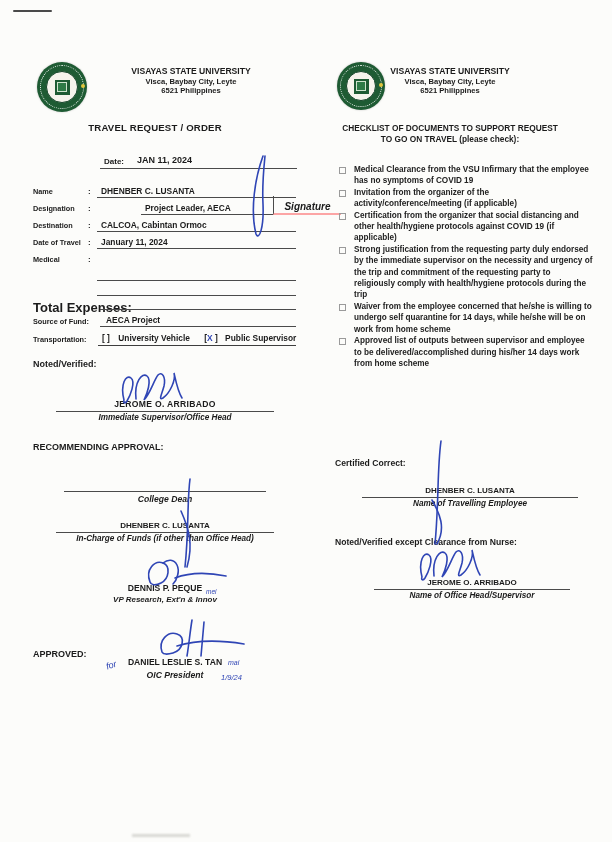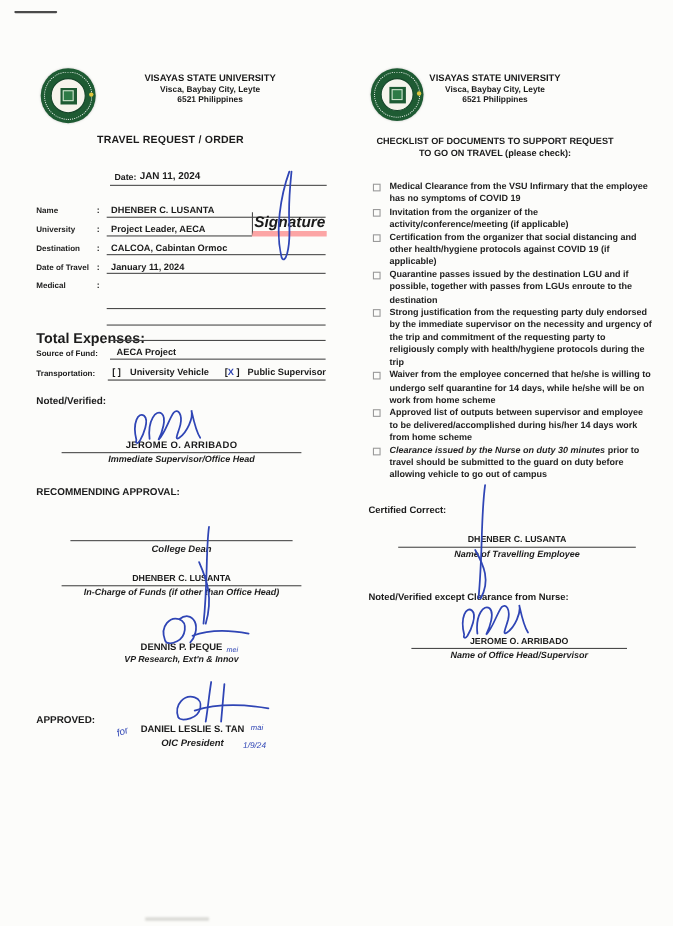--- a/index.html
+++ b/index.html
@@ -20,22 +20,22 @@
                display:flex;align-items:center;justify-content:center;}
   .seal .core{width:15px;height:15px;background:#1e5b33;display:flex;align-items:center;justify-content:center;}
   .seal .core2{width:8px;height:8px;border:1px solid #cfe3cd;background:#2e7a46;}
   .seal .dot{position:absolute;right:2px;top:22px;width:4px;height:4px;border-radius:50%;background:#e0c63e;}
 
   
   .frow{position:absolute;left:33px;width:263px;height:17px;display:flex;align-items:flex-end;}
   .frow .lbl{flex:0 0 55px;font-size:7.3px;font-weight:bold;padding-bottom:2px;}
   .frow .colon{flex:0 0 9px;font-weight:bold;font-size:8px;padding-bottom:2px;}
   .frow .val{flex:1;border-bottom:1px solid #4a4a4a;font-size:8.4px;font-weight:bold;padding:0 0 1.5px 4px;white-space:nowrap;}
-  .sigcell{flex:0 0 67px;border-bottom:5px solid #fca5a5;border-left:1px solid #4a4a4a;height:16px;
-           display:flex;align-items:flex-end;justify-content:center;font-size:14px;font-weight:bold;font-style:italic;padding-bottom:1.5px;}
+  .sigcell{flex:0 0 67px;border-bottom:2px solid #fca5a5;border-left:1px solid #4a4a4a;height:16px;
+           display:flex;align-items:flex-end;justify-content:center;font-size:10px;font-weight:bold;font-style:italic;padding-bottom:1.5px;}
 
   
   .chk-items{display:flex;flex-direction:column;}
   .chk-item{display:flex;margin:0;}
   .chk-box{flex:0 0 5px;width:5px;height:5px;border:1px solid #9a9a9a;margin:3px 8px 0 2px;}
   .chk-text{flex:1;font-size:8.2px;font-weight:bold;line-height:11.4px;color:#222;}
 
   .sig path{fill:none;stroke:#2f45b5;stroke-width:1.6;stroke-linecap:round;}
   .note{color:#2f45b5;font-style:italic;}
 </style>
@@ -59,32 +59,32 @@
 
   <div class="abs ctr" style="left:96px;top:66px;width:190px;">
     <div class="b" style="font-size:8.6px;">VISAYAS STATE UNIVERSITY</div>
     <div class="b" style="font-size:7.6px;margin-top:1px;">Visca, Baybay City, Leyte</div>
     <div class="b" style="font-size:7.6px;">6521   Philippines</div>
   </div>
 
   <div class="abs ctr b" style="left:20px;top:122px;width:270px;font-size:9.6px;letter-spacing:.2px;">TRAVEL REQUEST / ORDER</div>
 
   <div class="abs b" style="left:104px;top:157px;font-size:8px;">Date:</div>
-  <div class="abs b" style="left:127px;top:155px;font-size:9px;">JAN 11, 2024</div>
+  <div class="abs b" style="left:137px;top:155px;font-size:9px;">JAN 11, 2024</div>
   <div class="abs hairline" style="left:100px;top:154px;width:197px;height:14px;"></div>
 
   <div class="frow" style="top:181px;">
     <span class="lbl">Name</span>
     <span class="colon">:</span>
     <div class="val">DHENBER C. LUSANTA</div>
   </div>
   <div class="frow" style="top:198px;">
-    <span class="lbl">University</span>
-    <span class="colon">:</span>
-    <div class="val" style="flex:0 0 128px;">Project Leader, AECA</div>
+    <span class="lbl">Designation</span>
+    <span class="colon">:</span>
+    <div class="val" style="flex:0 0 128px;margin-left:44px;">Project Leader, AECA</div>
     <div class="sigcell">Signature</div>
   </div>
   <div class="frow" style="top:215px;">
     <span class="lbl">Destination</span>
     <span class="colon">:</span>
     <div class="val">CALCOA, Cabintan Ormoc</div>
   </div>
   <div class="frow" style="top:232px;">
     <span class="lbl">Date of Travel</span>
     <span class="colon">:</span>
@@ -169,37 +169,29 @@
     <div class="chk-item">
       <span class="chk-box"></span>
       <span class="chk-text"><span class="it"></span><span>Invitation from the organizer of the activity/conference/meeting (if applicable)</span></span>
     </div>
     <div class="chk-item">
       <span class="chk-box"></span>
       <span class="chk-text"><span class="it"></span><span>Certification from the organizer that social distancing and other health/hygiene protocols against COVID 19 (if applicable)</span></span>
     </div>
     <div class="chk-item">
       <span class="chk-box"></span>
-      <span class="chk-text"><span class="it"></span><span>Quarantine passes issued by the destination LGU and if possible, together with passes from LGUs enroute to the destination</span></span>
-    </div>
-    <div class="chk-item">
-      <span class="chk-box"></span>
       <span class="chk-text"><span class="it"></span><span>Strong justification from the requesting party duly endorsed by the immediate supervisor on the necessity and urgency of the trip and commitment of the requesting party to religiously comply with health/hygiene protocols during the trip</span></span>
     </div>
     <div class="chk-item">
       <span class="chk-box"></span>
       <span class="chk-text"><span class="it"></span><span>Waiver from the employee concerned that he/she is willing to undergo self quarantine for 14 days, while he/she will be on work from home scheme</span></span>
     </div>
     <div class="chk-item">
       <span class="chk-box"></span>
       <span class="chk-text"><span class="it"></span><span>Approved list of outputs between supervisor and employee to be delivered/accomplished during his/her 14 days work from home scheme</span></span>
-    </div>
-    <div class="chk-item">
-      <span class="chk-box"></span>
-      <span class="chk-text"><span class="it">Clearance issued by the Nurse on duty 30 minutes </span><span>prior to travel should be submitted to the guard on duty before allowing vehicle to go out of campus</span></span>
     </div>
   </div>
 
   <div class="abs b" style="left:335px;top:458px;font-size:8.6px;">Certified Correct:</div>
   <div class="abs ctr b" style="left:370px;top:486px;width:200px;font-size:8px;">DHENBER C. LUSANTA</div>
   <div class="abs topline" style="left:362px;top:497px;width:216px;height:1px;"></div>
   <div class="abs ctr b it" style="left:362px;top:499px;width:216px;font-size:8.2px;">Name of Travelling Employee</div>
 
   <div class="abs b" style="left:335px;top:537px;font-size:8.6px;">Noted/Verified except Clearance from Nurse:</div>
   <div class="abs ctr b" style="left:382px;top:578px;width:180px;font-size:8px;">JEROME O. ARRIBADO</div>

